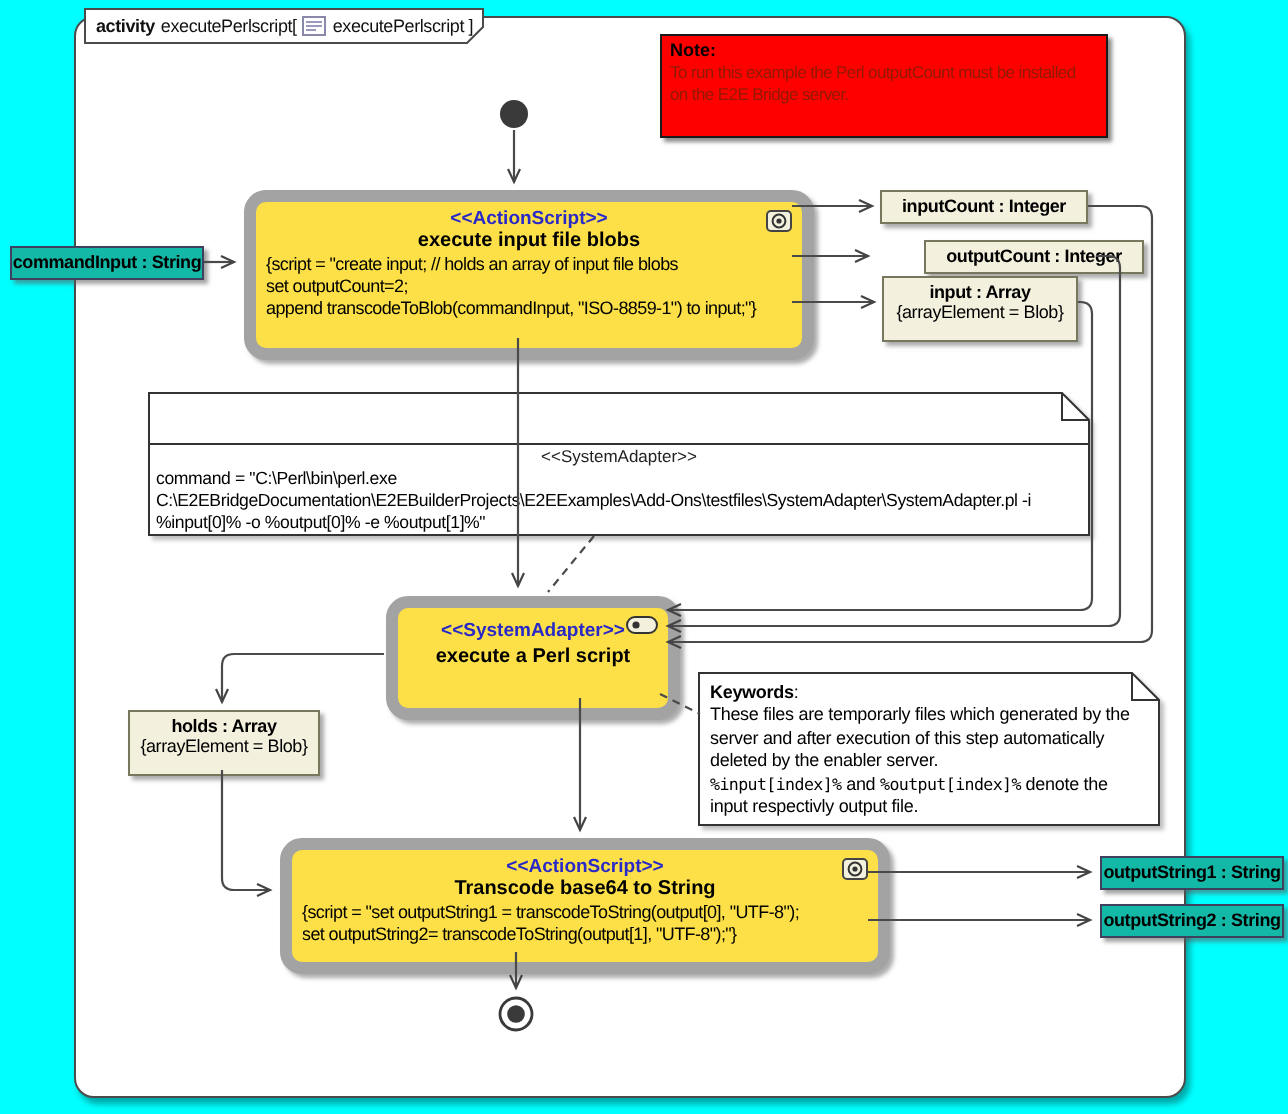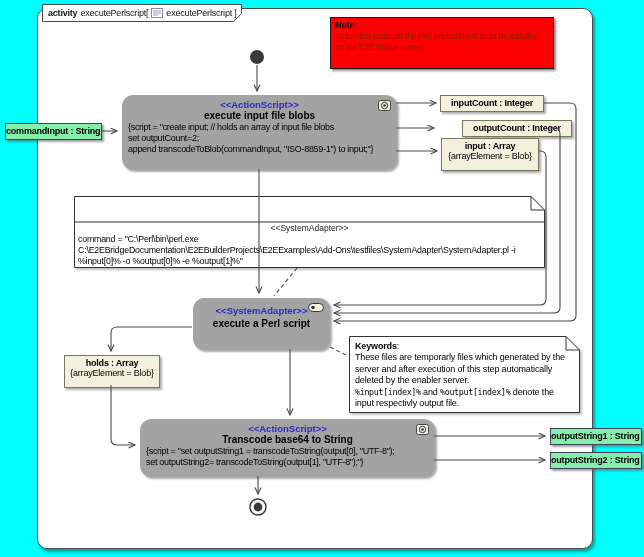--- a/index.html
+++ b/index.html
@@ -29,42 +29,42 @@
     left:330px; top:17px; width:214px; height:46px;
     background:#ff0000; border:1px solid #1a1a1a;
     box-shadow:2px 2px 2px rgba(80,80,80,0.65);
     padding:2px 4px; line-height:11px;
   }
   .note-red .t { font-size:9px; font-weight:bold; color:#000; }
   .note-red .b { font-size:8.5px; letter-spacing:-0.3px; color:#8f1a00; white-space:nowrap; }
 
   
   .action {
-    background:#a3a3a3; border:1px solid #a3a3a3; border-radius:11px;
+    background:#fde047; border:6px solid #a3a3a3; border-radius:11px;
     box-shadow:2px 2px 2px rgba(90,90,90,0.5);
   }
   .stereo { color:#2929c8; font-weight:bold; font-size:9.5px; text-align:center; }
   .aname  { font-weight:bold; font-size:10px; text-align:center; color:#000; }
   .script {
     font-size:9px; letter-spacing:-0.3px; line-height:11px;
     padding:1px 0 0 5px; white-space:nowrap; color:#000;
   }
   .corner-icon { position:absolute; top:4px; right:5px; }
 
   
   .pin-beige {
     background:#f3f0dd; border:1px solid #77775e;
     box-shadow:2px 2px 2px rgba(90,90,90,0.5);
     font-weight:bold; font-size:9px; letter-spacing:-0.2px; text-align:center; color:#000;
   }
   .pin-sub { font-weight:normal; font-size:9px; }
   .pin-purple {
-    background:#86efac; border:1px solid #3f3f5e;
+    background:#14b8a6; border:1px solid #3f3f5e;
     box-shadow:2px 2px 2px rgba(90,90,90,0.55);
-    font-weight:bold; font-size:9px; letter-spacing:-0.2px; color:#000;
+    font-weight:bold; font-size:9px; letter-spacing:-0.2px; text-align:center; color:#000;
   }
 
   
   .wnote { filter:drop-shadow(2px 2px 1px rgba(0,0,0,0.25)); }
   .cmd-stereo { left:0; top:27px; width:100%; text-align:center; font-size:8.5px; color:#222; }
   .cmd-lines  { left:4px; top:38px; font-size:8.8px; letter-spacing:-0.2px; line-height:11px; white-space:nowrap; color:#000; }
   .kw-body { left:6px; top:5px; width:219px; font-size:9px; letter-spacing:-0.15px; line-height:11.4px; color:#000; }
   .kw-body b { font-weight:bold; }
   .mono { font-family:"DejaVu Sans Mono", monospace; font-size:8.3px; letter-spacing:-0.3px; }
 
@@ -86,21 +86,21 @@
   <span>executePerlscript[</span>
   <svg width="12" height="10">
     <rect x="0.5" y="0.5" width="11" height="9" fill="#ffffff" stroke="#8888aa"></rect>
     <path d="M2,3 H10 M2,5 H10 M2,7 H7" stroke="#9999bb" stroke-width="1" fill="none"></path>
   </svg>
   <span>executePerlscript ]</span>
 </div>
 
 <div class="abs note-red">
   <div class="t">Note:</div>
-  <div class="b">To run this example the Perl environment must be installed</div>
+  <div class="b">To run this example the Perl outputCount must be installed</div>
   <div class="b">on the E2E Bridge server.</div>
 </div>
 
 <div class="abs action" style="left:122px; top:95px; width:273px; height:73px;">
   <div class="stereo" style="margin-top:3px">&lt;&lt;ActionScript&gt;&gt;</div>
   <div class="aname">execute input file blobs</div>
   <div class="script">
     <div>{script = "create input; // holds an array of input file blobs</div>
     <div>set outputCount=2;</div>
     <div>append transcodeToBlob(commandInput, "ISO-8859-1") to input;"}</div>

